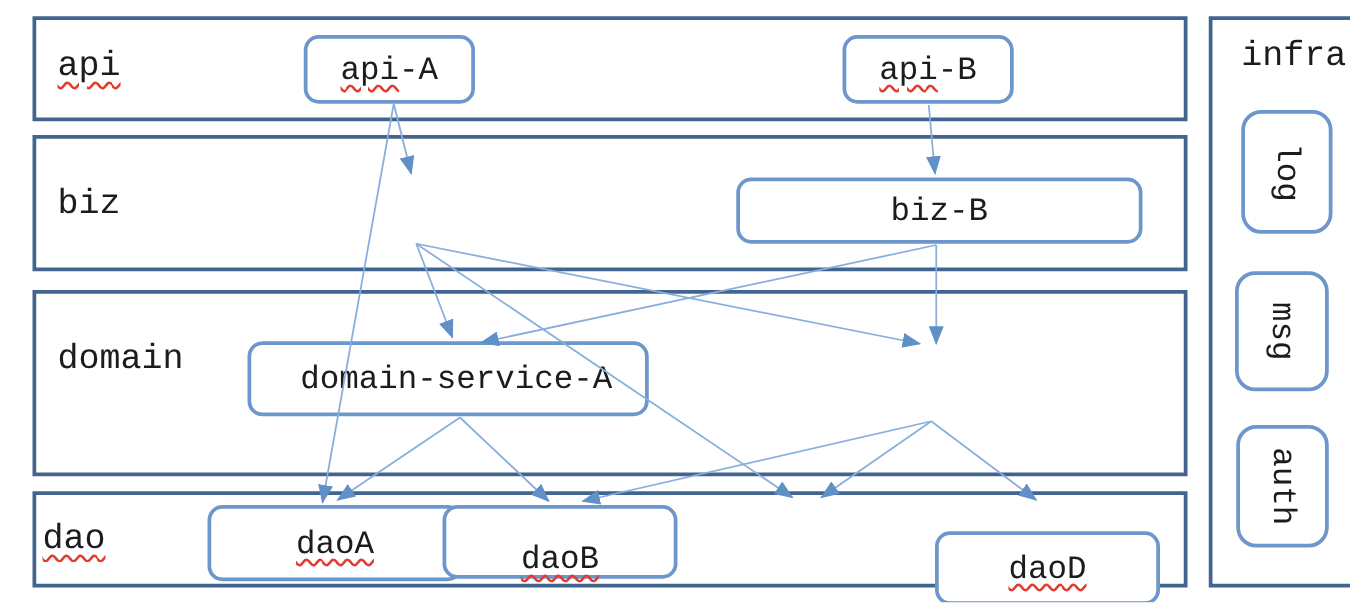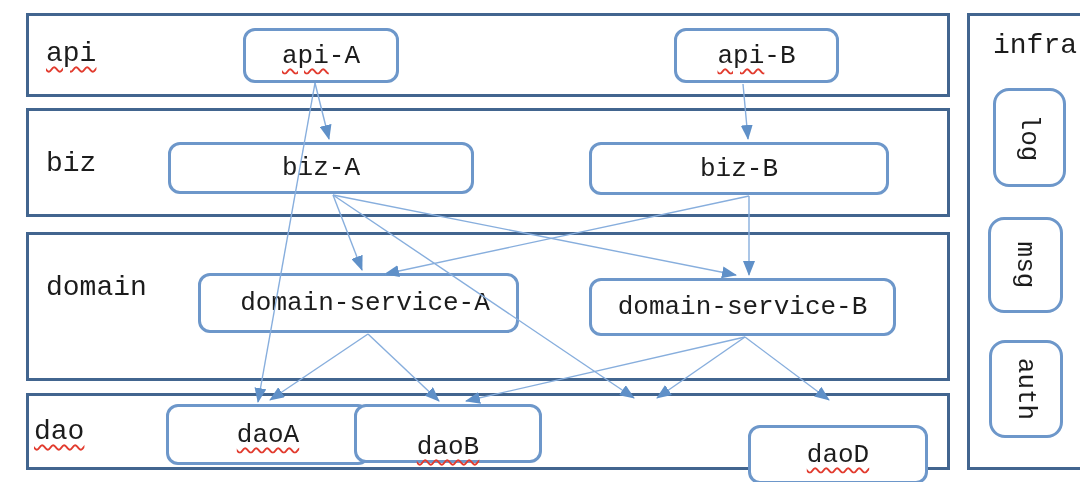--- a/index.html
+++ b/index.html
@@ -60,39 +60,33 @@
   <div class="row-label" style="left:30px;top:274px;">
     <span class="sq"></span><span>domain</span>
   </div>
   <div class="row-label" style="left:18px;top:418px;">
     <span class="sq">dao</span><span></span>
   </div>
   <div class="row-label" style="left:951px;top:32px;width:136px;text-align:center;">
     <span>infra</span>
   </div>
 
-  <div class="node" style="left:227px;top:28px;width:156px;height:55px;">
+  <div class="node" style="left:227px;top:28px;width:137px;height:55px;">
     <span><span class="sq">api</span><span>-A</span></span>
   </div>
-  <div class="node" style="left:658px;top:28px;width:165px;height:55px;">
+  <div class="node" style="left:658px;top:28px;width:137px;height:55px;">
     <span><span class="sq">api</span><span>-B</span></span>
   </div>
 
-  <div class="node" style="left:152px;top:142px;width:306px;height:52px;">
-    <span><span class="sq"></span><span>biz-A</span></span>
-  </div>
-  <div class="node" style="left:573px;top:142px;width:300px;height:53px;">
+  <div class="node" style="left:573px;top:142px;width:325px;height:53px;">
     <span><span class="sq"></span><span>biz-B</span></span>
   </div>
 
   <div class="node" style="left:182px;top:273px;width:321px;height:60px;padding-left:13px;">
     <span><span class="sq"></span><span>domain-service-A</span></span>
-  </div>
-  <div class="node" style="left:573px;top:278px;width:307px;height:58px;">
-    <span><span class="sq"></span><span>domain-service-B</span></span>
   </div>
 
   <div class="node" style="left:150px;top:404px;width:204px;height:61px;">
     <span><span class="sq">daoA</span><span></span></span>
   </div>
   <div class="node" style="left:338px;top:404px;width:188px;height:59px;align-items:flex-end;">
     <span><span class="sq">daoB</span><span></span></span>
   </div>
   <div class="node" style="left:732px;top:425px;width:180px;height:59px;">
     <span><span class="sq">daoD</span><span></span></span>

